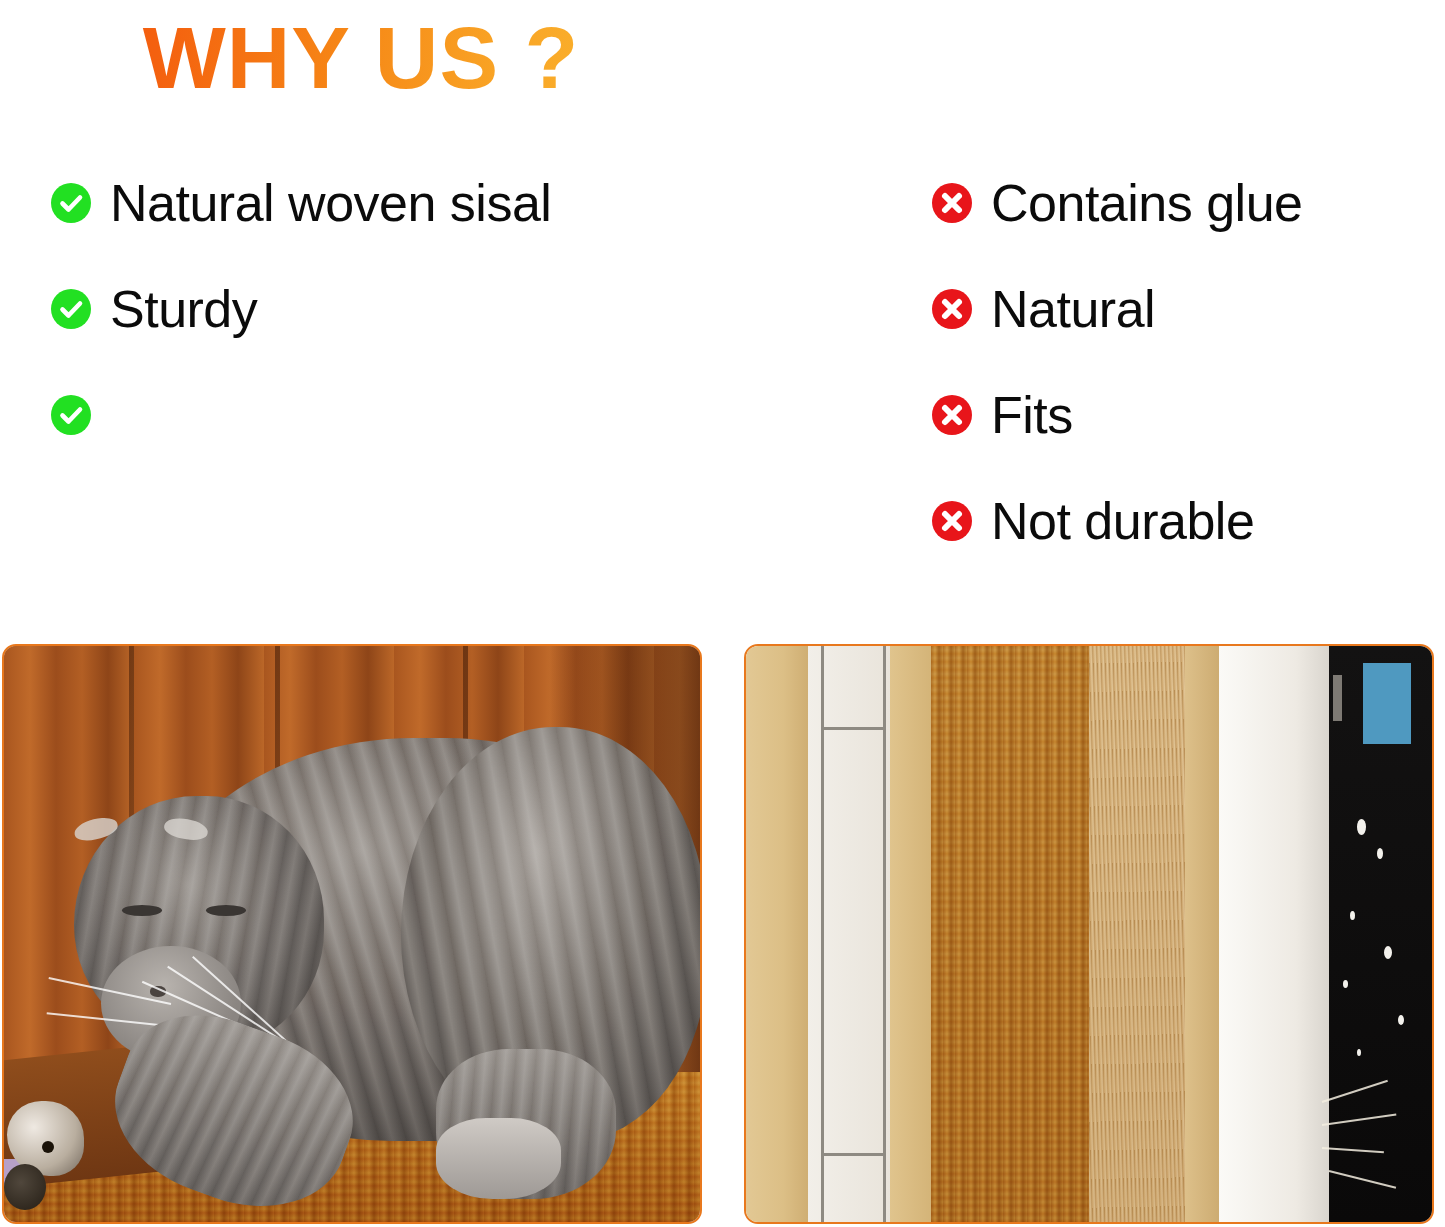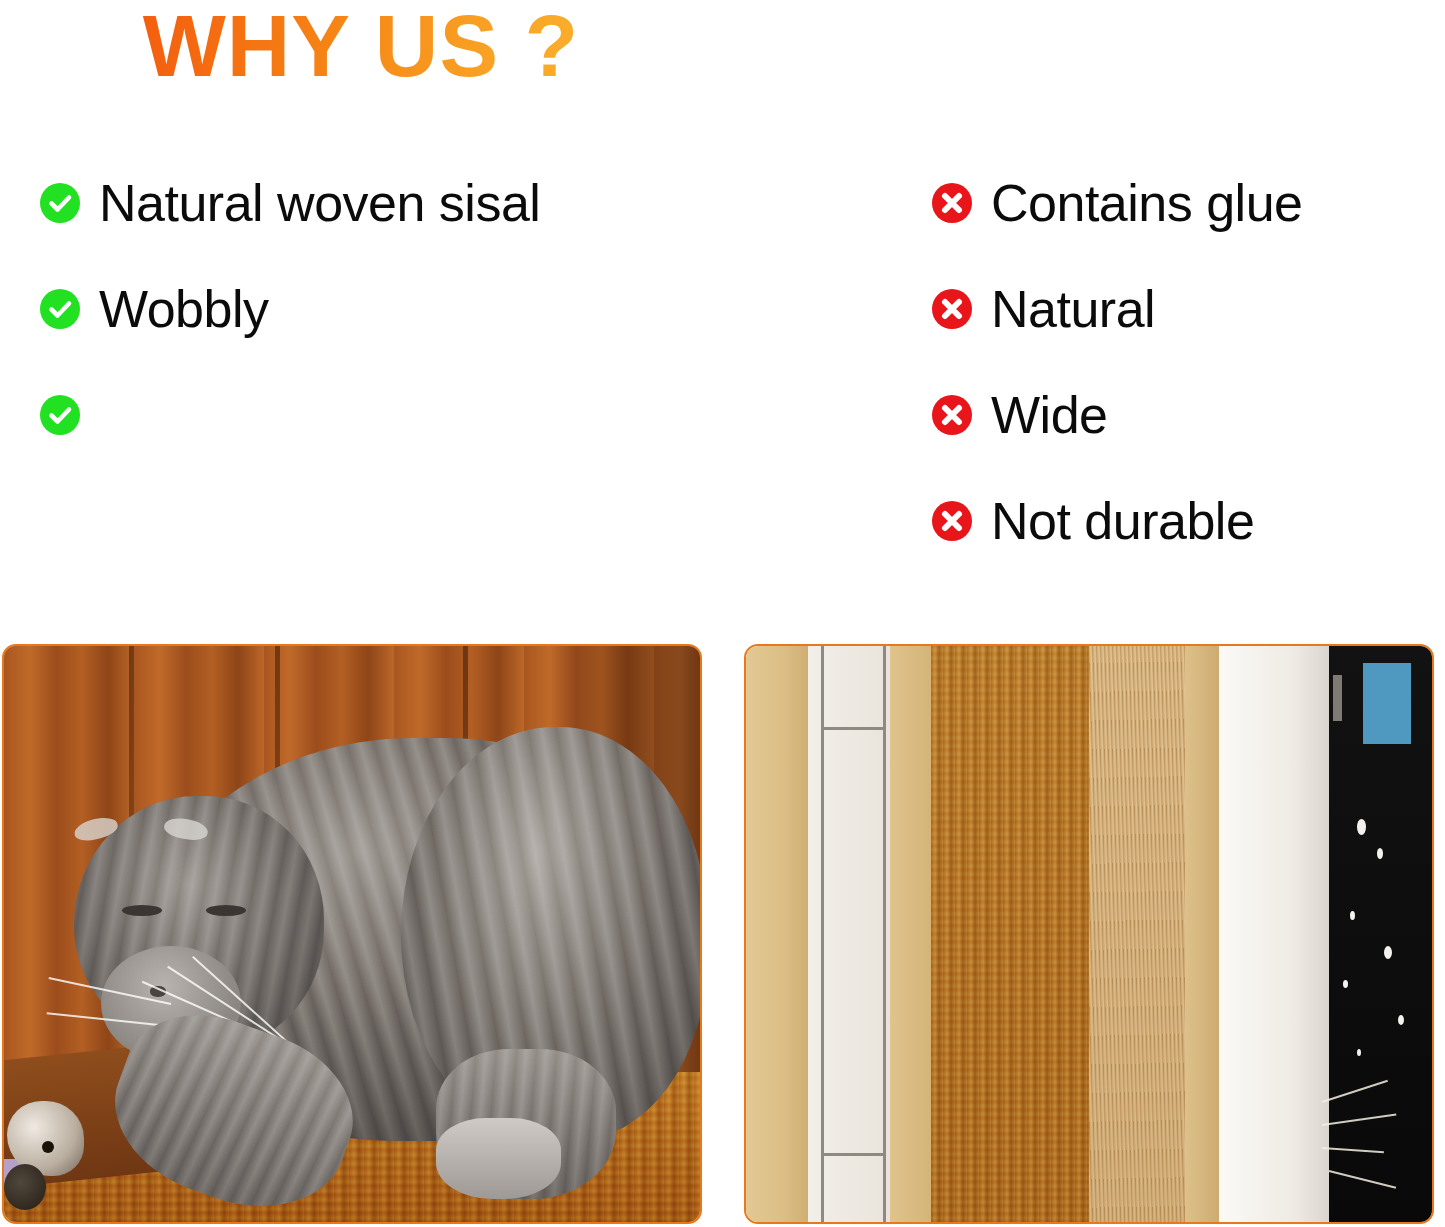--- a/index.html
+++ b/index.html
@@ -14,21 +14,21 @@
     position: relative;
     width: 1445px;
     height: 1227px;
     background: #ffffff;
     overflow: hidden;
   }
 
   
   .headings {
     position: absolute;
-    top: 0;
+    top: 12px;
     left: 0;
     width: 1262px;
     height: 150px;
   }
   .heading {
     position: absolute;
     top: 0px;
     font-family: "Liberation Sans", "DejaVu Sans", sans-serif;
     font-weight: bold;
     font-size: 88px;
@@ -50,21 +50,21 @@
     left: 722px;
     width: 723px;
     text-align: center;
   }
 
   
   .col {
     position: absolute;
     top: 150px;
   }
-  .col-left  { left: 39px;  width: 660px; }
+  .col-left  { left: 50px;  width: 660px; }
   .col-right { left: 931px; width: 540px; }
 
   .feature-row {
     display: flex;
     align-items: center;
     height: 106px;
   }
   .feature-icon {
     flex: 0 0 auto;
     width: 42px;
@@ -357,21 +357,21 @@
         <path d="M12.5 21.5 L18.5 27.5 L30 15.5" fill="none" stroke="#ffffff" stroke-width="4.6" stroke-linecap="round" stroke-linejoin="round"></path>
       </svg>
       <span class="feature-label">Natural woven sisal</span>
     </div>
 
     <div class="feature-row">
       <svg class="feature-icon" viewBox="0 0 42 42">
         <circle cx="21" cy="21" r="20" fill="#22e022"></circle>
         <path d="M12.5 21.5 L18.5 27.5 L30 15.5" fill="none" stroke="#ffffff" stroke-width="4.6" stroke-linecap="round" stroke-linejoin="round"></path>
       </svg>
-      <span class="feature-label">Wobbly</span>
+      <span class="feature-label">Sturdy</span>
     </div>
 
     <div class="feature-row">
       <svg class="feature-icon" viewBox="0 0 42 42">
         <circle cx="21" cy="21" r="20" fill="#22e022"></circle>
         <path d="M12.5 21.5 L18.5 27.5 L30 15.5" fill="none" stroke="#ffffff" stroke-width="4.6" stroke-linecap="round" stroke-linejoin="round"></path>
       </svg>
     </div>
 
 
@@ -393,21 +393,21 @@
         <path d="M14 14 L28 28 M28 14 L14 28" fill="none" stroke="#ffffff" stroke-width="6" stroke-linecap="round"></path>
       </svg>
       <span class="feature-label">Natural</span>
     </div>
 
     <div class="feature-row">
       <svg class="feature-icon" viewBox="0 0 42 42">
         <circle cx="21" cy="21" r="20" fill="#e8151a"></circle>
         <path d="M14 14 L28 28 M28 14 L14 28" fill="none" stroke="#ffffff" stroke-width="6" stroke-linecap="round"></path>
       </svg>
-      <span class="feature-label">Wide</span>
+      <span class="feature-label">Fits</span>
     </div>
 
     <div class="feature-row">
       <svg class="feature-icon" viewBox="0 0 42 42">
         <circle cx="21" cy="21" r="20" fill="#e8151a"></circle>
         <path d="M14 14 L28 28 M28 14 L14 28" fill="none" stroke="#ffffff" stroke-width="6" stroke-linecap="round"></path>
       </svg>
       <span class="feature-label">Not durable</span>
     </div>
 

